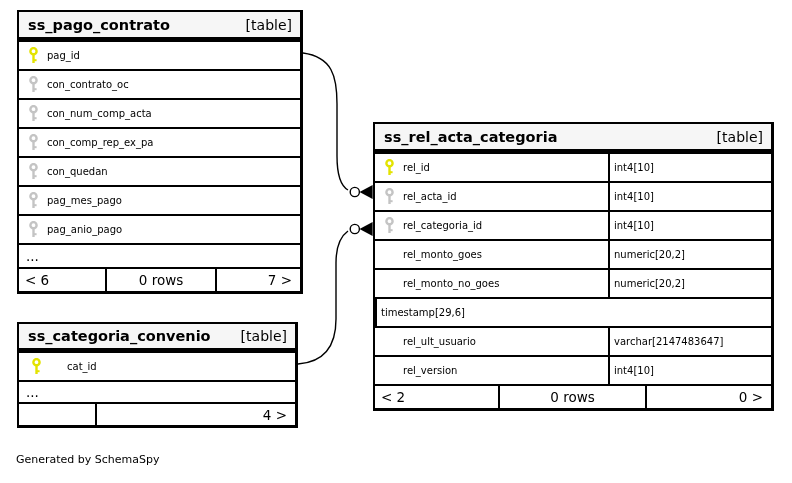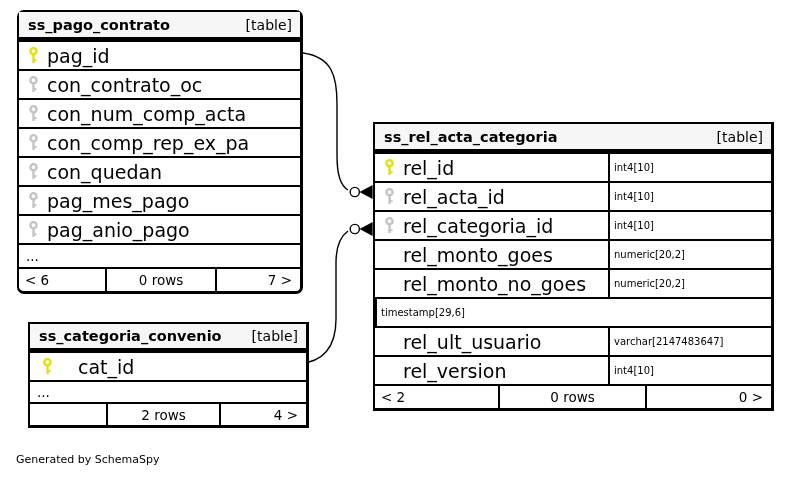--- a/index.html
+++ b/index.html
@@ -18,21 +18,21 @@
         box-sizing:border-box;background:#fff;}
   .trow:first-of-type{border-top:none;}
   .namecell{display:flex;align-items:center;flex:1 1 auto;height:100%;min-width:0;}
   .typecell{width:164px;flex:0 0 164px;height:100%;display:flex;align-items:center;
             border-left:2px solid var(--border,#000);box-sizing:border-box;
             padding-left:4px;font-size:10px;}
   .keyicon{width:11px;height:17px;margin-left:9px;flex:0 0 11px;display:inline-flex;
            align-items:center;color:var(--secondary-key,#c4c4c4);}
   .keyicon[data-keytype="primary"]{color:var(--primary-key,#e3e300);}
   .keyicon[data-keytype="none"]{visibility:hidden;}
-  .colname{font-size:19px;margin-left:8px;white-space:nowrap;}
+  .colname{font-size:10px;margin-left:8px;white-space:nowrap;}
   .t3 .colname{margin-left:25px;}
   .t3 .keyicon{margin-left:12px;}
 
   .tellipsis{height:24px;display:flex;align-items:center;border-top:2px solid var(--border,#000);
              box-sizing:border-box;font-size:13.5px;padding-left:7px;}
   .tfoot{height:24px;display:flex;border-top:2px solid var(--border,#000);box-sizing:border-box;
          font-size:13.5px;align-items:stretch;}
   .tfoot .fcell{display:flex;align-items:center;box-sizing:border-box;min-width:0;}
   .tfoot .fcell + .fcell{border-left:2px solid var(--border,#000);}
   .fleft{padding-left:6px;justify-content:flex-start;}
@@ -69,21 +69,21 @@
       <polygon points="359.5,192 372.6,185 372.6,199" fill="#000"></polygon>
       <circle cx="354.8" cy="192" r="4.6" fill="#fff" stroke="#000" stroke-width="1.4"></circle>
     </g>
     <g>
       <path d="M298,364 C325,362 336,346 336,319 L336,263 C336,247 341,236 348,231" fill="none" stroke="#000" stroke-width="1.4"></path>
       <polygon points="359.5,229 372.6,222 372.6,236" fill="#000"></polygon>
       <circle cx="354.8" cy="229" r="4.6" fill="#fff" stroke="#000" stroke-width="1.4"></circle>
     </g>
   </svg>
 
-  <div class="tbl t1" style="left:17px;top:10px;width:286px;border-radius:7px;">
+  <div class="tbl t1" style="left:17px;top:10px;width:286px;">
     <div class="thead">
       <span class="tname">ss_pago_contrato</span>
       <span class="tbadge">[table]</span>
     </div>
     <div class="trow">
       <span class="namecell">
           <span class="keyicon" data-keytype="primary">
             <svg width="11" height="17" viewBox="0 0 11 17">
               <use href="#keyglyph"></use>
             </svg>
@@ -244,38 +244,37 @@
         </span>
       <span class="typecell">int4[10]</span>
     </div>
     <div class="tfoot">
       <span class="fcell fleft">&lt; 2</span>
       <span class="fcell fcenter">0 rows</span>
       <span class="fcell fright">0 &gt;</span>
     </div>
   </div>
 
-  <div class="tbl t3" style="left:28px;top:322px;width:281px;">
+  <div class="tbl t3" style="left:17px;top:322px;width:281px;">
     <div class="thead" style="height:27px;">
       <span class="tname">ss_categoria_convenio</span>
       <span class="tbadge">[table]</span>
     </div>
     <div class="trow">
       <span class="namecell">
           <span class="keyicon" data-keytype="primary">
             <svg width="11" height="17" viewBox="0 0 11 17">
               <use href="#keyglyph"></use>
             </svg>
           </span>
       <span class="colname">cat_id</span>
         </span>
     </div>
     <div class="tellipsis" style="height:22px;">...</div>
     <div class="tfoot" style="height:23px;">
       <span class="fcell fleft"></span>
-      <span class="fcell fcenter">2 rows</span>
       <span class="fcell fright">4 &gt;</span>
     </div>
   </div>
 
   <div class="credit">Generated by SchemaSpy</div>
 
 </div>
 
 </body></html>

